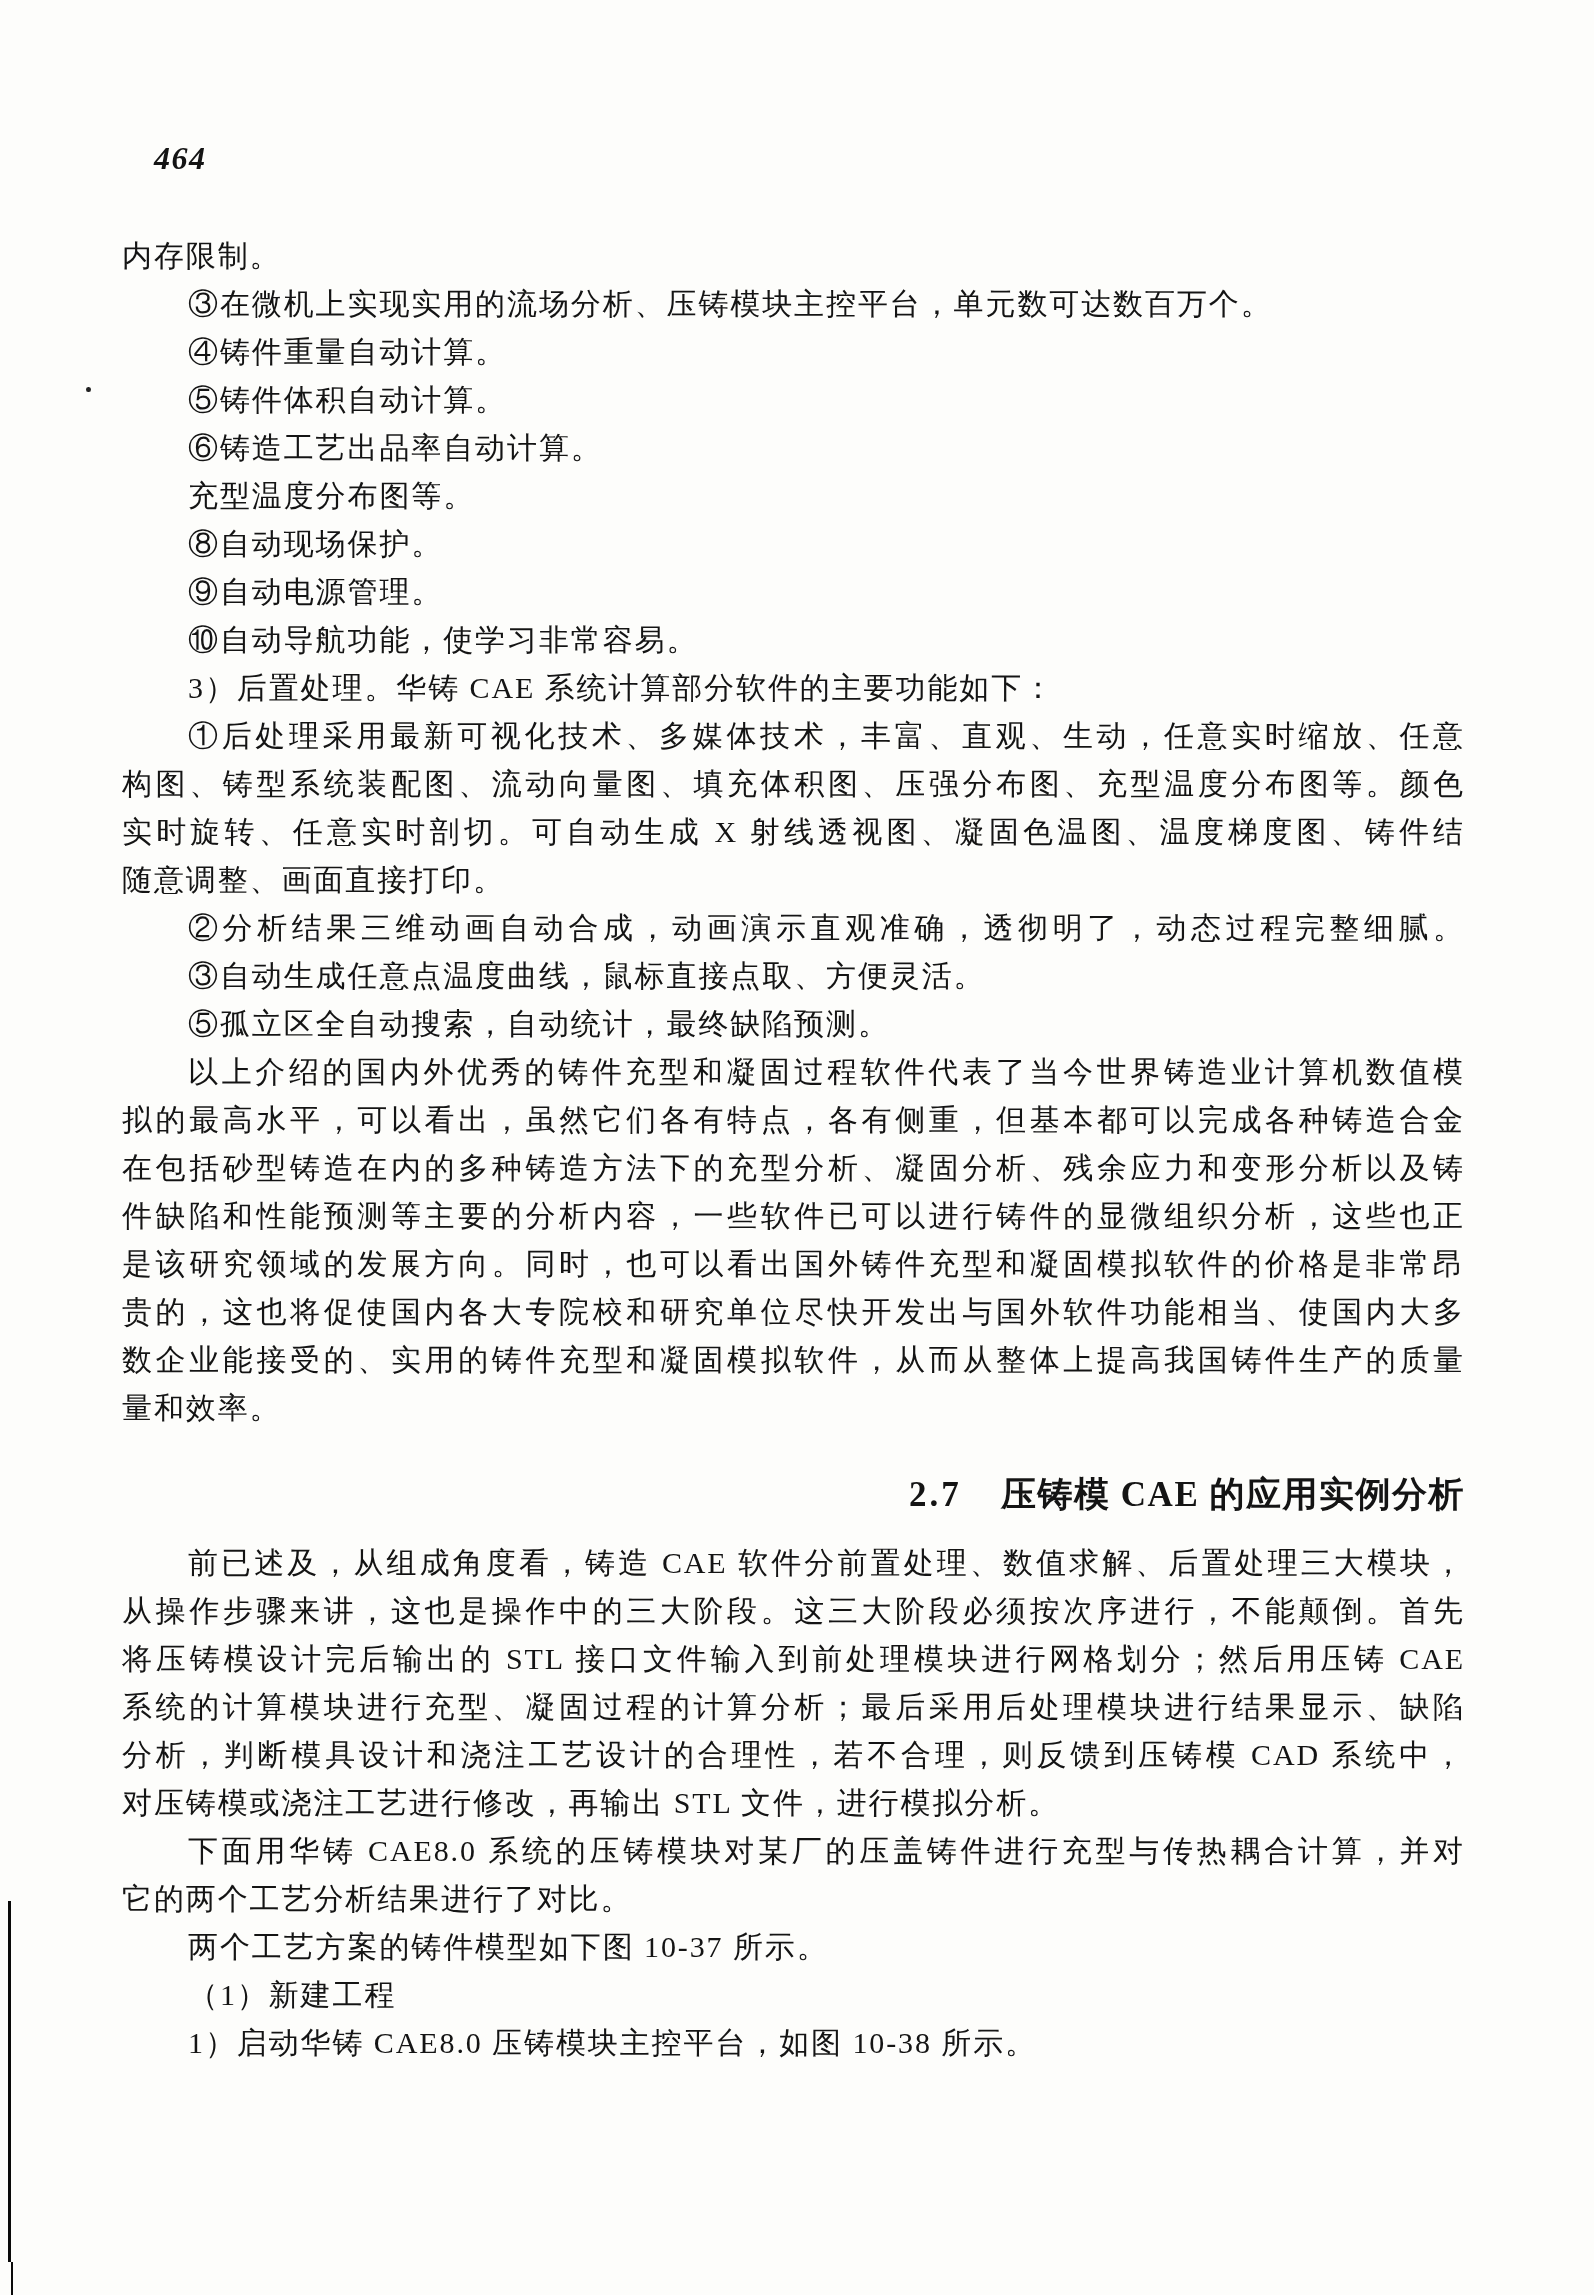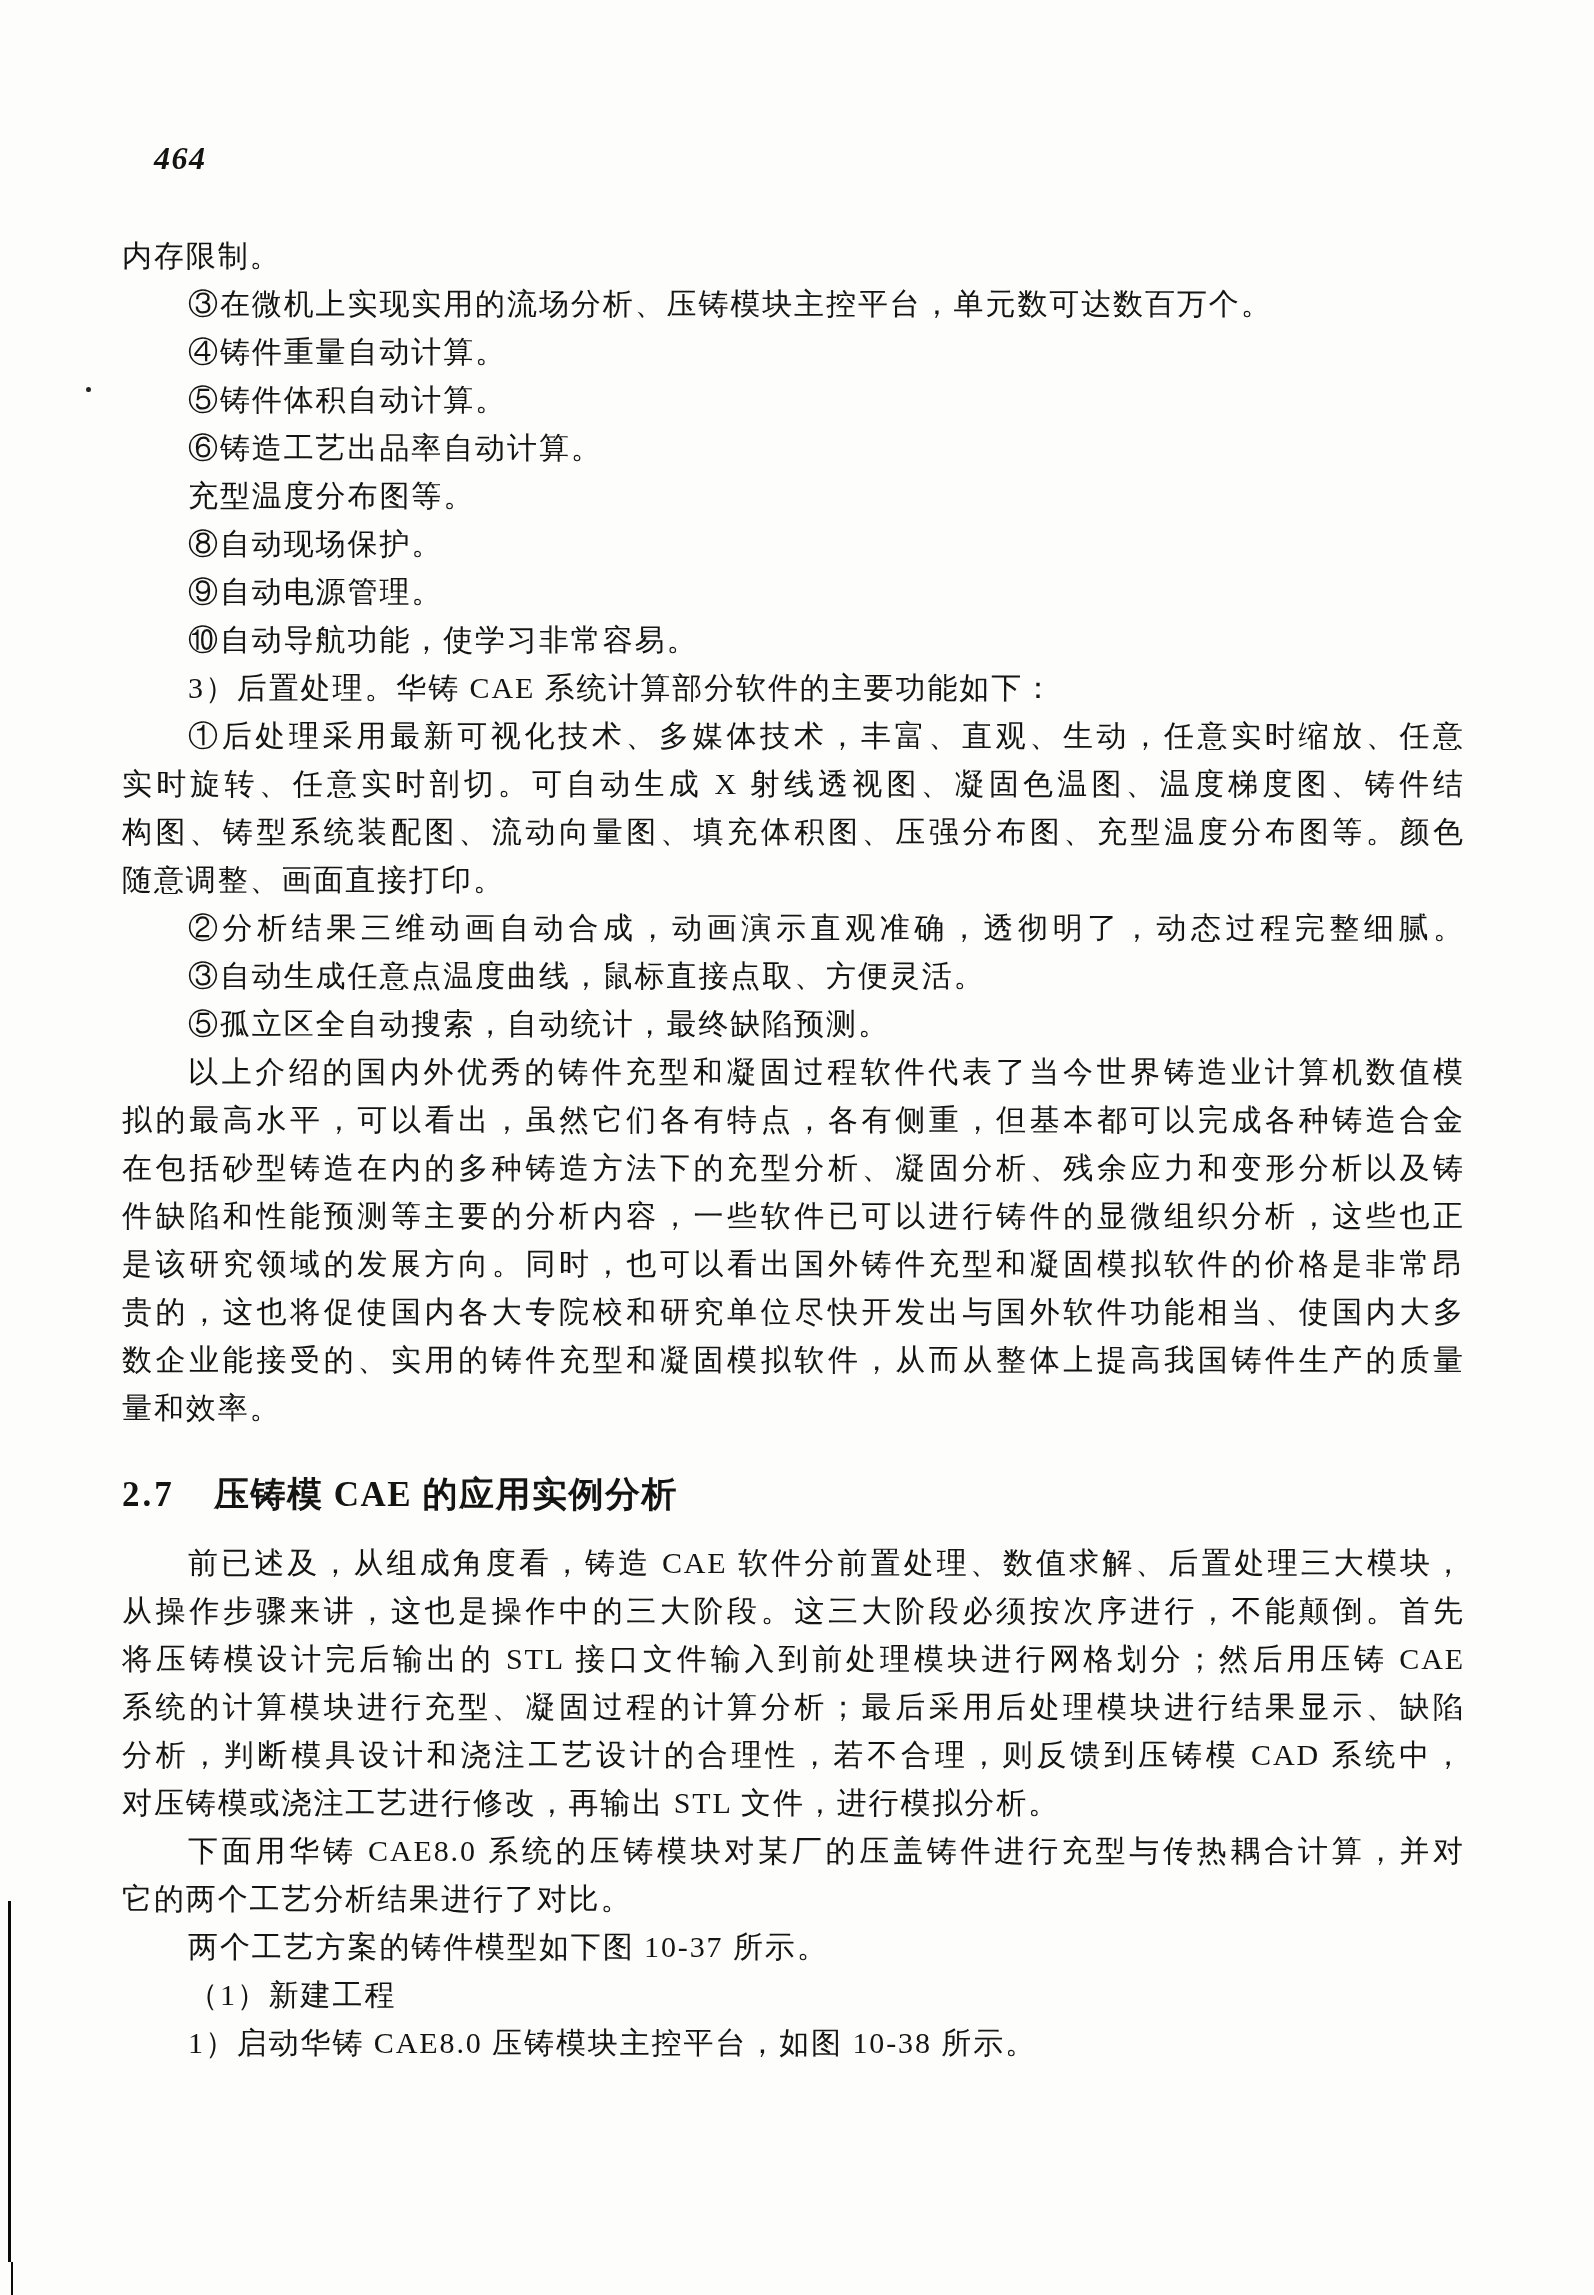--- a/index.html
+++ b/index.html
@@ -42,20 +42,21 @@
     text-align-last:justify;
     text-justify:distribute;
   }
   .heading{
     margin:36px 0 18px 0;
     height:53px;
     line-height:53px;
     font-size:35px;
     font-weight:bold;
     letter-spacing:1.5px;
+    text-align:right;
   }
   .heading .hnum{ margin-right:29px; letter-spacing:3px; }
   .artifact{
     position:absolute;
     background:#0a0a0a;
   }
   .a1{ left:8.3px; top:1901px; width:2.3px; height:361px; }
   .a2{ left:10.6px; top:2262px; width:2.3px; height:33px; }
   .speck{
     position:absolute;
@@ -76,22 +77,22 @@
     <div class="line indent">③在微机上实现实用的流场分析、压铸模块主控平台，单元数可达数百万个。</div>
     <div class="line indent">④铸件重量自动计算。</div>
     <div class="line indent">⑤铸件体积自动计算。</div>
     <div class="line indent">⑥铸造工艺出品率自动计算。</div>
     <div class="line indent">充型温度分布图等。</div>
     <div class="line indent">⑧自动现场保护。</div>
     <div class="line indent">⑨自动电源管理。</div>
     <div class="line indent">⑩自动导航功能，使学习非常容易。</div>
     <div class="line indent">3）后置处理。华铸 CAE 系统计算部分软件的主要功能如下：</div>
     <div class="line indent fill">①后处理采用最新可视化技术、多媒体技术，丰富、直观、生动，任意实时缩放、任意</div>
+    <div class="line fill">构图、铸型系统装配图、流动向量图、填充体积图、压强分布图、充型温度分布图等。颜色</div>
     <div class="line fill">实时旋转、任意实时剖切。可自动生成 X 射线透视图、凝固色温图、温度梯度图、铸件结</div>
-    <div class="line fill">构图、铸型系统装配图、流动向量图、填充体积图、压强分布图、充型温度分布图等。颜色</div>
     <div class="line">随意调整、画面直接打印。</div>
     <div class="line indent fill">②分析结果三维动画自动合成，动画演示直观准确，透彻明了，动态过程完整细腻。</div>
     <div class="line indent">③自动生成任意点温度曲线，鼠标直接点取、方便灵活。</div>
     <div class="line indent">⑤孤立区全自动搜索，自动统计，最终缺陷预测。</div>
     <div class="line indent fill">以上介绍的国内外优秀的铸件充型和凝固过程软件代表了当今世界铸造业计算机数值模</div>
     <div class="line fill">拟的最高水平，可以看出，虽然它们各有特点，各有侧重，但基本都可以完成各种铸造合金</div>
     <div class="line fill">在包括砂型铸造在内的多种铸造方法下的充型分析、凝固分析、残余应力和变形分析以及铸</div>
     <div class="line fill">件缺陷和性能预测等主要的分析内容，一些软件已可以进行铸件的显微组织分析，这些也正</div>
     <div class="line fill">是该研究领域的发展方向。同时，也可以看出国外铸件充型和凝固模拟软件的价格是非常昂</div>
     <div class="line fill">贵的，这也将促使国内各大专院校和研究单位尽快开发出与国外软件功能相当、使国内大多</div>

